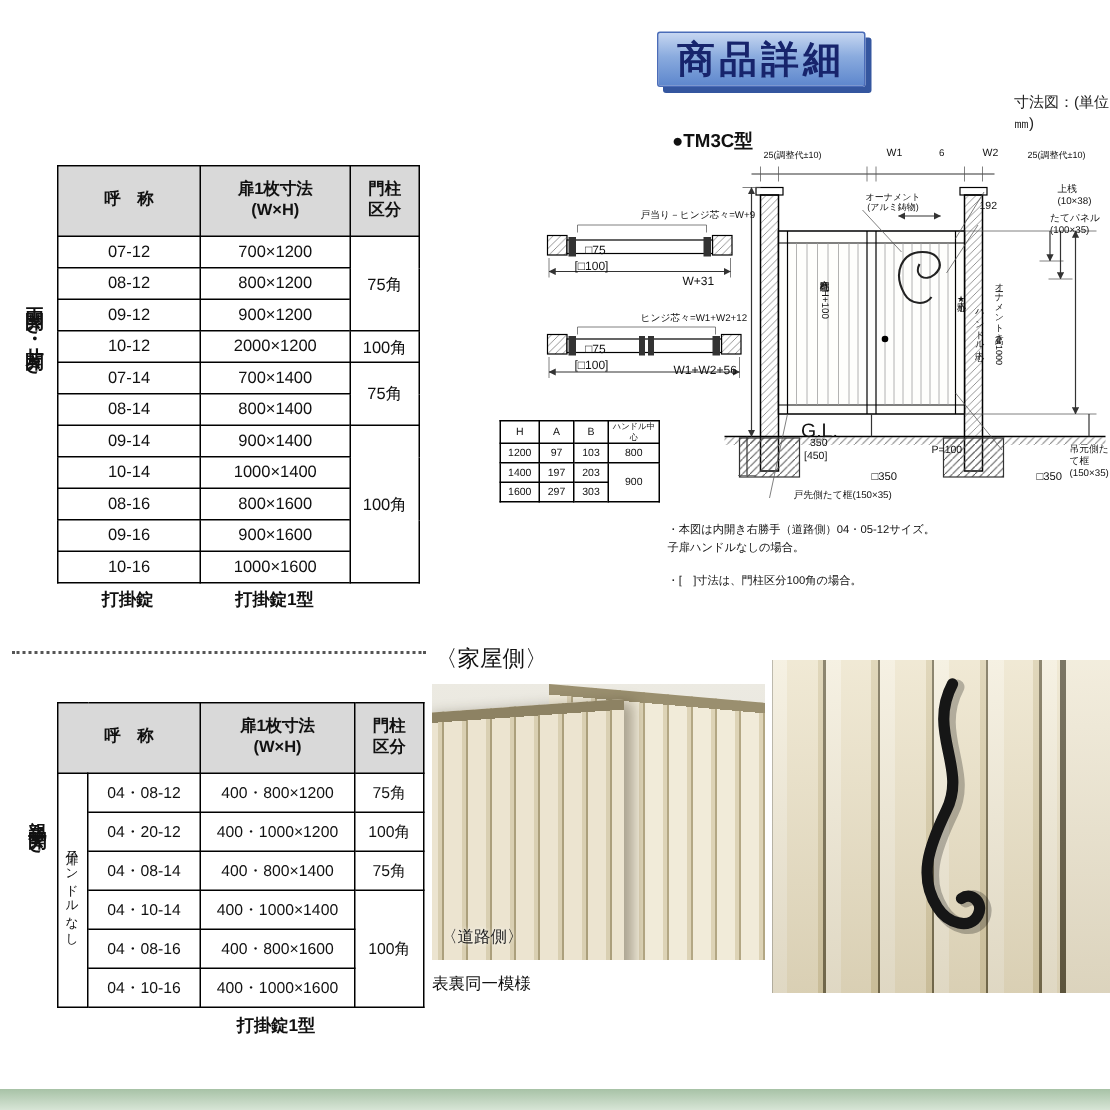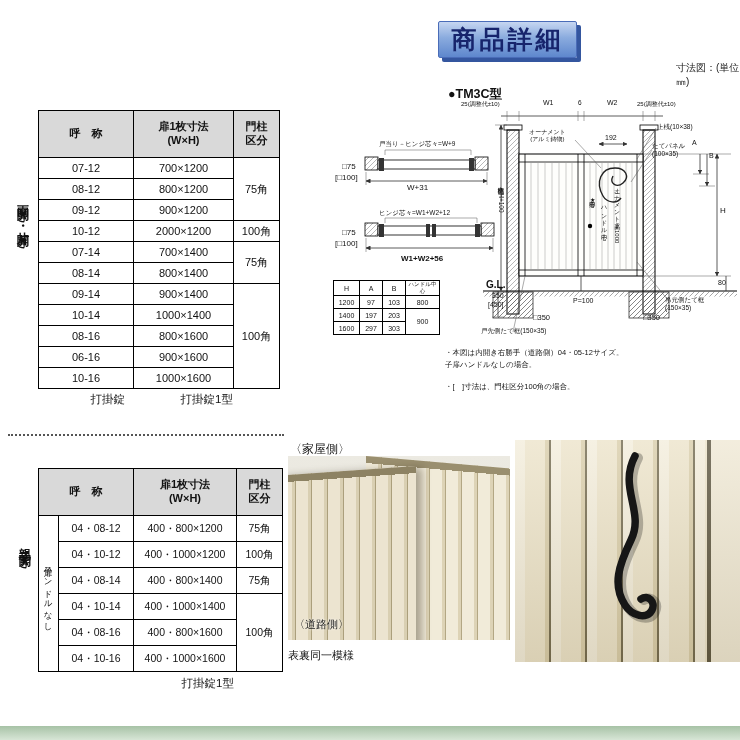--- a/index.html
+++ b/index.html
@@ -17,40 +17,40 @@
   
   .vlabel{position:absolute;writing-mode:vertical-rl;text-orientation:upright;font-weight:600;font-size:12.5px;letter-spacing:3px;color:#111;}
   table.spec{position:absolute;border-collapse:collapse;table-layout:fixed;background:#fff;}
   table.spec th,table.spec td{border:1px solid #000;text-align:center;vertical-align:middle;padding:0;}
   table.spec th{background:#d9d9d9;font-size:11px;font-weight:bold;white-space:pre-line;line-height:1.25;height:46px;}
   .t1{left:38px;top:110px;width:241px;}
   .t1 td{height:20px;font-size:11px;}
   .t2{left:38px;top:468px;width:244px;}
   .t2 td{height:25px;font-size:10.5px;}
   td.subv{writing-mode:vertical-rl;text-orientation:upright;font-size:8.5px;letter-spacing:1px;background:#fff;}
-  .tfoot{position:absolute;font-size:11.5px;font-weight:normal;text-align:right;width:100px;}
+  .tfoot{position:absolute;font-size:11.5px;font-weight:bold;text-align:center;width:100px;}
   .dotline{position:absolute;left:8px;top:434px;width:276px;border-top:2px dotted #555;}
 
   
   .diagram{position:absolute;left:285px;top:86px;width:455px;height:374px;}
   .dsvg{position:absolute;left:0;top:0;width:455px;height:374px;}
   .model{position:absolute;left:163px;top:0;font-size:12.5px;font-weight:bold;}
-  .dl{position:absolute;font-size:7px;line-height:1.2;color:#111;white-space:pre-line;}
+  .dl{position:absolute;font-size:7px;line-height:1.2;color:#111;white-space:pre-line;margin-left:48px;}
   .dv{writing-mode:vertical-rl;text-orientation:mixed;}
   .note{position:absolute;font-size:7.5px;color:#111;}
   table.hab{position:absolute;left:48px;top:194px;border-collapse:collapse;table-layout:fixed;background:#fff;}
   table.hab th,table.hab td{border:0.8px solid #000;text-align:center;padding:0;height:12px;font-size:7px;font-weight:normal;}
   table.hab th.hs{font-size:5.5px;}
   .dim{stroke:#333;stroke-width:0.8;}
   .thin{stroke:#555;stroke-width:0.5;}
   .mid{stroke:#000;stroke-width:0.8;}
   .slat{stroke:#999;stroke-width:0.5;}
 
   
-  .house-label{position:absolute;left:290px;top:441px;font-size:12px;}
+  .house-label{position:absolute;left:290px;top:430px;font-size:15px;}
   .photo1{position:absolute;left:288px;top:456px;width:222px;height:184px;background:linear-gradient(180deg,#eceae2,#e0ddd2);overflow:hidden;}
   .pback{position:absolute;left:78px;top:0;width:160px;height:190px;
     background:linear-gradient(180deg,#9a8f6f 0 7px,rgba(0,0,0,0) 7px),
       repeating-linear-gradient(90deg,#f1ebd9 0 12px,#ddd3b6 12px 15px,#b3a784 15px 16px);
     transform:skewY(5deg);transform-origin:left top;}
   .pfront{position:absolute;left:-8px;top:10px;width:136px;height:190px;
     background:linear-gradient(180deg,#8d8263 0 7px,rgba(0,0,0,0) 7px),
       repeating-linear-gradient(90deg,#ece4d0 0 12px,#d9cfb2 12px 15px,#ab9f7c 15px 16px);
     transform:skewY(-4deg);transform-origin:right top;box-shadow:6px 2px 9px rgba(60,50,30,.4);}
   .road-label{position:absolute;left:6px;bottom:8px;font-size:11px;color:#222;text-shadow:0 0 3px #fff;}
@@ -123,21 +123,21 @@
         </tr>
       <tr>
           <td>10-14</td>
           <td>1000×1400</td>
         </tr>
       <tr>
           <td>08-16</td>
           <td>800×1600</td>
         </tr>
       <tr>
-          <td>06-16</td>
+          <td>09-16</td>
           <td>900×1600</td>
         </tr>
       <tr>
           <td>10-16</td>
           <td>1000×1600</td>
         </tr>
     </tbody>
   </table>
   <div class="tfoot" style="left:45px;top:392px;width:80px;">打掛錠</div>
   <div class="tfoot" style="left:133px;top:392px;">打掛錠1型</div>
@@ -162,21 +162,21 @@
       </tr>
     </thead>
     <tbody>
       <tr>
           <td rowspan="6" class="subv">子扉ハンドルなし</td>
           <td>04・08-12</td>
           <td>400・800×1200</td>
           <td>75角</td>
         </tr>
       <tr>
-          <td>04・10-12</td>
+          <td>04・20-12</td>
           <td>400・1000×1200</td>
           <td>100角</td>
         </tr>
       <tr>
           <td>04・08-14</td>
           <td>400・800×1400</td>
           <td>75角</td>
         </tr>
       <tr>
           <td>04・10-14</td>
@@ -303,38 +303,38 @@
 
     <div class="model">●TM3C型</div>
 
     <div class="dl" style="left:94px;top:54px;font-size:6.5px;">戸当り－ヒンジ芯々=W+9</div>
     <div class="dl" style="left:57px;top:76px;font-size:8px;">□75</div>
     <div class="dl" style="left:50px;top:87px;font-size:8px;">[□100]</div>
     <div class="dl" style="left:122px;top:97px;font-size:8px;">W+31</div>
     <div class="dl" style="left:94px;top:123px;font-size:6.5px;">ヒンジ芯々=W1+W2+12</div>
     <div class="dl" style="left:57px;top:142px;font-size:8px;">□75</div>
     <div class="dl" style="left:50px;top:153px;font-size:8px;">[□100]</div>
-    <div class="dl" style="left:116px;top:168px;font-size:8px;font-weight:bold;">W1+W2+56</div>
+    <div class="dl" style="left:116px;top:156px;font-size:8px;">W1+W2+56</div>
 
     <div class="dl" style="left:176px;top:15px;font-size:6px;">25(調整代±10)</div>
     <div class="dl" style="left:258px;top:13px;font-size:7px;">W1</div>
     <div class="dl" style="left:293px;top:13px;font-size:6.5px;">6</div>
     <div class="dl" style="left:322px;top:13px;font-size:7px;">W2</div>
     <div class="dl" style="left:352px;top:15px;font-size:6px;">25(調整代±10)</div>
     <div class="dl" style="left:320px;top:48px;font-size:7px;">192</div>
     <div class="dl" style="left:244px;top:43px;font-size:6px;text-align:center;">オーナメント
 (アルミ鋳物)</div>
     <div class="dl" style="left:372px;top:37px;font-size:6.5px;">上桟(10×38)</div>
     <div class="dl" style="left:367px;top:56px;font-size:6.5px;">たてパネル
 (100×35)</div>
     <div class="dl dv" style="left:212px;top:96px;font-size:6.5px;">門柱高さ=H+100</div>
     <div class="dl dv" style="left:303px;top:110px;font-size:6px;">扉中心★</div>
     <div class="dl dv" style="left:315px;top:116px;font-size:6px;">ハンドル中心</div>
     <div class="dl dv" style="left:328px;top:98px;font-size:6px;">オーナメント高さ≒1000</div>
-    <div class="dl" style="left:201px;top:193px;font-size:10px;font-weight:bold;">G.L.</div>
+    <div class="dl" style="left:201px;top:193px;font-size:13px;">G.L.</div>
     <div class="dl" style="left:207px;top:206px;font-size:7px;">350</div>
     <div class="dl" style="left:203px;top:215px;font-size:7px;">[450]</div>
     <div class="dl" style="left:433px;top:193px;font-size:7px;">80</div>
     <div class="dl" style="left:288px;top:211px;font-size:7px;">P=100</div>
     <div class="dl" style="left:248px;top:227px;font-size:7.5px;">□350</div>
     <div class="dl" style="left:358px;top:227px;font-size:7.5px;">□350</div>
     <div class="dl" style="left:196px;top:241px;font-size:6.5px;">戸先側たて框(150×35)</div>
     <div class="dl" style="left:380px;top:210px;font-size:6.5px;">吊元側たて框
 (150×35)</div>
     <div class="dl" style="left:407px;top:53px;font-size:7px;">A</div>

